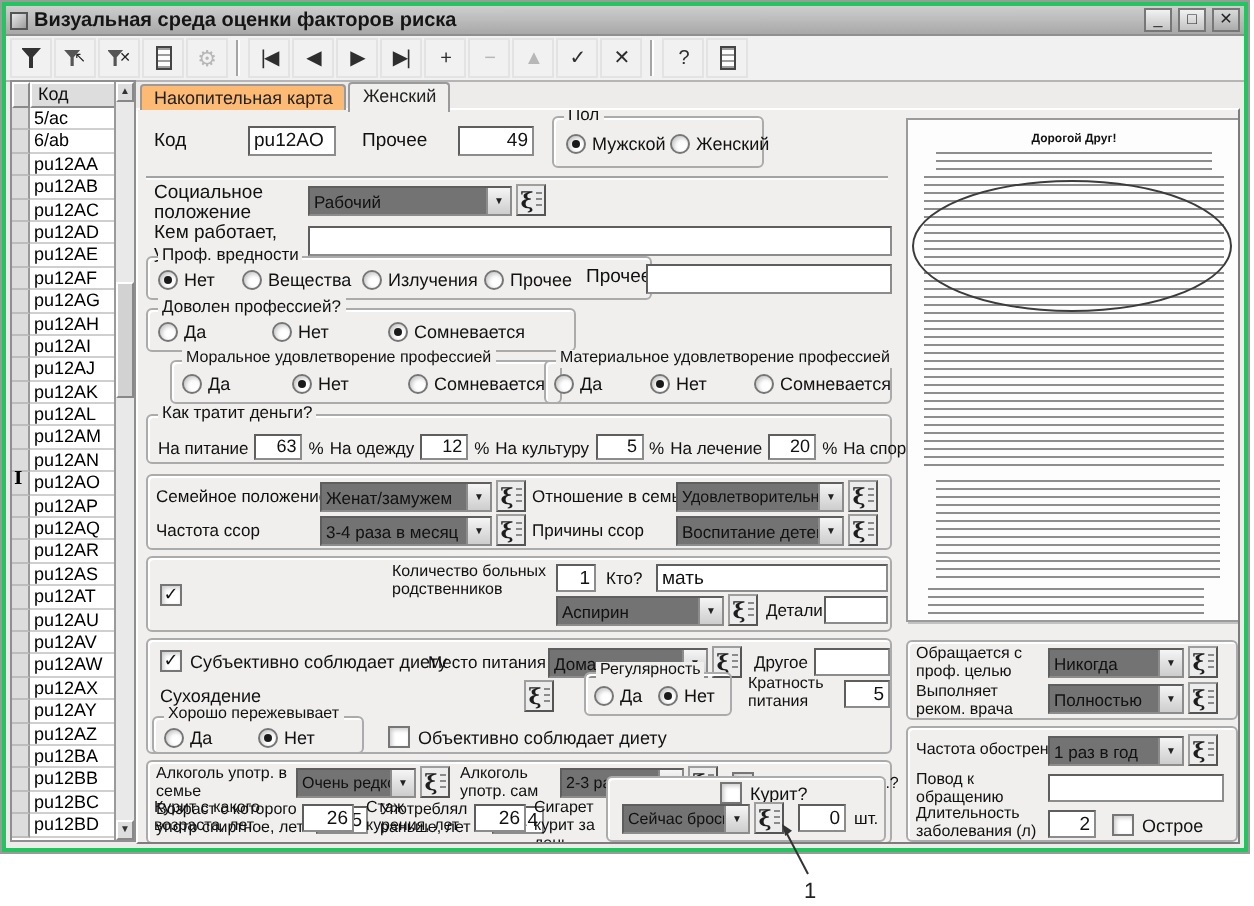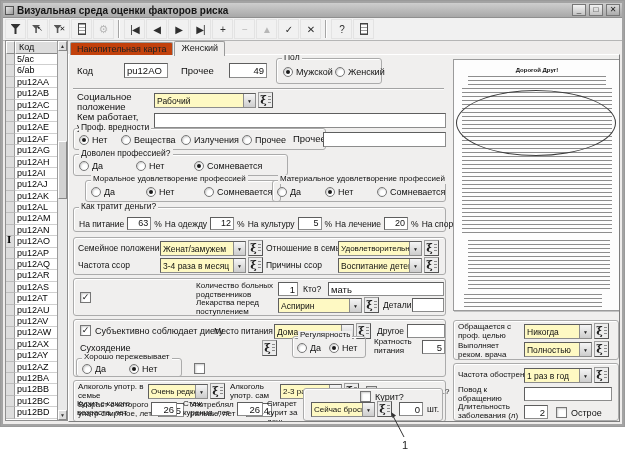--- a/index.html
+++ b/index.html
@@ -1,19 +1,19 @@
 <!DOCTYPE html>
 <html><head>
 <meta charset="utf-8">
 <style>
 *{margin:0;padding:0;box-sizing:border-box}
 html,body{width:627px;height:453px}
 body{position:relative;background:#fff;font-family:"Liberation Sans","DejaVu Sans",sans-serif;font-size:10px;color:#111;overflow:hidden}
 .a{position:absolute}
-.win{left:1px;top:1px;width:623px;height:425px;border:2px solid #a3a3a3;outline:1px solid #9a9a9a;background:#eeeceb}
+.win{left:1px;top:1px;width:623px;height:425px;border:2px solid #22c55e;outline:1px solid #9a9a9a;background:#eeeceb}
 .titlebar{left:0;top:0;width:619px;height:15px;background:linear-gradient(180deg,#cecece,#a8a8a8);display:flex;align-items:center;gap:3px;padding:0 2px;border-bottom:1px solid #8f8f8f}
 .appicon{width:9px;height:9px;background:linear-gradient(135deg,#e8e8e8,#9c9c9c);border:1px solid #555;flex:0 0 auto}
 .ttl{flex:1;font-weight:bold;font-size:10px;white-space:nowrap;overflow:hidden;color:#151515}
 .wbtn{width:14px;height:12px;background:linear-gradient(#f2f2f2,#c3c3c3);border:1px solid #777;font-size:8px;line-height:9px;text-align:center;color:#222;flex:0 0 auto}
 .wbtn.close{background:linear-gradient(#dadada,#ababab);font-weight:bold}
 .tbar{left:0;top:15px;width:619px;height:23px;background:#f1f1f1;border-bottom:1px solid #b5b5b5;display:flex;align-items:center;padding:0 2px;gap:1px}
 .tbtn{width:21px;height:20px;display:flex;align-items:center;justify-content:center;border:1px solid #e3e3e3;background:#f1f1f1}
 .tbi{font-size:10px;color:#2e2e2e;display:flex;align-items:center;justify-content:center;letter-spacing:-1px;white-space:nowrap}
 .tbtn.dis .tbi{color:#b7b7b7}
 .ic-filter::before,.ic-filter-custom::before,.ic-filter-clear::before{content:"";display:inline-block;width:10px;height:10px;background:#333;clip-path:polygon(0 0,100% 0,60% 45%,60% 100%,40% 100%,40% 45%)}
@@ -31,28 +31,28 @@
 .srows{position:absolute;left:0;top:13px;right:10px;bottom:0;overflow:hidden}
 .srow{display:flex;height:11.4px}
 .ind{width:9px;background:#ddd;border-right:1px solid #999;border-bottom:1px solid #bdbdbd;position:relative;flex:0 0 auto}
 .cur{position:absolute;left:1px;top:-1px;font-size:9px;font-family:"DejaVu Serif",serif;font-weight:bold;color:#000}
 .scode{flex:1;font-size:9px;line-height:11px;padding-left:2px;border-bottom:1px solid #cfcfcf;color:#000;white-space:nowrap}
 .sv{position:absolute;right:0;top:0;bottom:0;width:10px;background:#e9e9e9;border-left:1px solid #9a9a9a}
 .svb{position:absolute;left:0;width:9px;height:10px;background:#ddd;border:1px solid;border-color:#fff #888 #888 #fff;font-size:5px;text-align:center;line-height:8px;color:#333}
 .svu{top:0}.svd{bottom:0}
 .svt{position:absolute;left:0;top:100px;width:9px;height:58px;background:#d2d2d2;border:1px solid;border-color:#fff #888 #888 #fff}
 .tabs{left:67px;top:37px;height:15px;display:flex;align-items:flex-end;gap:1px;z-index:3}
-.tab{height:13px;padding:1px 6px 0;background:#c2410c;border:1px solid #9a9a9a;border-bottom:none;border-radius:2px 2px 0 0;font-size:9px;color:#222;white-space:nowrap}
+.tab{height:13px;padding:1px 6px 0;background:#fdba74;border:1px solid #9a9a9a;border-bottom:none;border-radius:2px 2px 0 0;font-size:9px;color:#222;white-space:nowrap}
 .tab.active{height:15px;background:#f0efee;margin-bottom:-1px;z-index:4;position:relative}
 .page{left:65px;top:51px;width:552px;height:368px;background:#f0efee;border:1px solid;border-color:#fff #7d7d7d #7d7d7d #fff;overflow:hidden}
 .lbl{font-size:9.5px;line-height:1.1;color:#101010}
 .f8{font-size:8px}.f85{font-size:8.5px}.f9{font-size:9px}
 .edit{background:#fff;border:1px solid #8c8c8c;border-top-color:#5e5e5e;border-left-color:#5e5e5e;height:15px;font-size:9.5px;padding:1px 2px;overflow:hidden;white-space:nowrap}
 .num{text-align:right}
-.combo{background:#fef9c3;border:1px solid #8c8c8c;border-top-color:#5e5e5e;border-left-color:#5e5e5e;height:15px}
+.combo{background:#737373;border:1px solid #8c8c8c;border-top-color:#5e5e5e;border-left-color:#5e5e5e;height:15px}
 .cv{display:block;margin-right:12px;padding:2px 0 0 2px;font-size:8.5px;white-space:nowrap;overflow:hidden}
 .dd{position:absolute;right:0;top:0;bottom:0;width:12px;background:linear-gradient(#f5f5f5,#cdcdcd);border-left:1px solid #8c8c8c;font-size:5px;display:flex;align-items:center;justify-content:center;color:#222}
 .lk{width:15px;height:16px;background:#ececec;border:1px solid #9e9e9e;border-right-color:#555;border-bottom-color:#555;display:flex;align-items:center;justify-content:center;font-family:"DejaVu Serif",serif;font-size:11px;font-weight:bold;color:#1d1d1d}
 .lk::after{content:"";width:3px;height:9px;margin-left:1px;background:repeating-linear-gradient(#8a8a8a 0 1px,transparent 1px 3px)}
 .grp{border:1px solid #ababab;border-radius:3px;box-shadow:inset 1px 1px 0 #fff}
 .cap{position:absolute;top:-6px;left:5px;background:#f0efee;padding:0 2px;font-size:8.5px;white-space:nowrap;line-height:1.1}
 .sep{height:2px;border-top:1px solid #a3a3a3;border-bottom:1px solid #fbfbfb}
 .radio{display:inline-flex;align-items:center;gap:3px;font-size:9px;white-space:nowrap}
 .rb{width:10px;height:10px;border-radius:50%;background:#fff;border:1px solid #767676;box-shadow:inset 1px 1px 2px #c9c9c9;position:relative;flex:0 0 auto}
 .radio.on .rb::after{content:"";position:absolute;left:2px;top:2px;width:4px;height:4px;border-radius:50%;background:#1a1a1a}
@@ -430,21 +430,20 @@
     </div>
 
     <div class="a grp" style="left:4px;top:223px;width:373px;height:38px">
       <span class="a check on" style="left:6px;top:13px">
           <span class="bx">✓</span>
         </span>
       <span class="a lbl f8" style="left:122px;top:3px;width:80px">Количество больных родственников</span>
       <div class="a edit num" style="left:204px;top:3px;width:20px;height:14px">1</div>
       <span class="a lbl f85" style="left:229px;top:6px">Кто?</span>
       <div class="a edit" style="left:254px;top:3px;width:116px;height:14px">мать</div>
-      <span class="a lbl f8" style="left:122px;top:20px;width:80px">Лекарства перед поступлением</span>
       <div class="a combo" style="left:204px;top:19px;width:84px">
           <span class="cv">Аспирин</span>
           <span class="dd">▼</span>
         </div>
       <div class="a lk" style="left:290px;top:18px">ξ</div>
       <span class="a lbl f85" style="left:309px;top:22px">Детали</span>
       <div class="a edit" style="left:338px;top:19px;width:32px;height:14px"></div>
     </div>
 
     <div class="a grp" style="left:4px;top:264px;width:373px;height:58px">
@@ -481,20 +480,21 @@
             <span class="rb"></span>
             <span>Да</span>
           </span>
         <span class="a radio on" style="left:52px;top:5px">
             <span class="rb"></span>
             <span>Нет</span>
           </span>
       </div>
       <span class="a check" style="left:120px;top:43px">
           <span class="bx">✓</span>
+          <span>Объективно соблюдает диету</span>
         </span>
     </div>
 
     <div class="a grp" style="left:4px;top:325px;width:373px;height:42px">
       <span class="a lbl f8" style="left:4px;top:2px;width:68px">Алкоголь употр. в семье</span>
       <div class="a combo" style="left:74px;top:3px;width:60px">
           <span class="cv" style="font-size:8px">Очень редко</span>
           <span class="dd">▼</span>
         </div>
       <div class="a lk" style="left:136px;top:2px">ξ</div>

